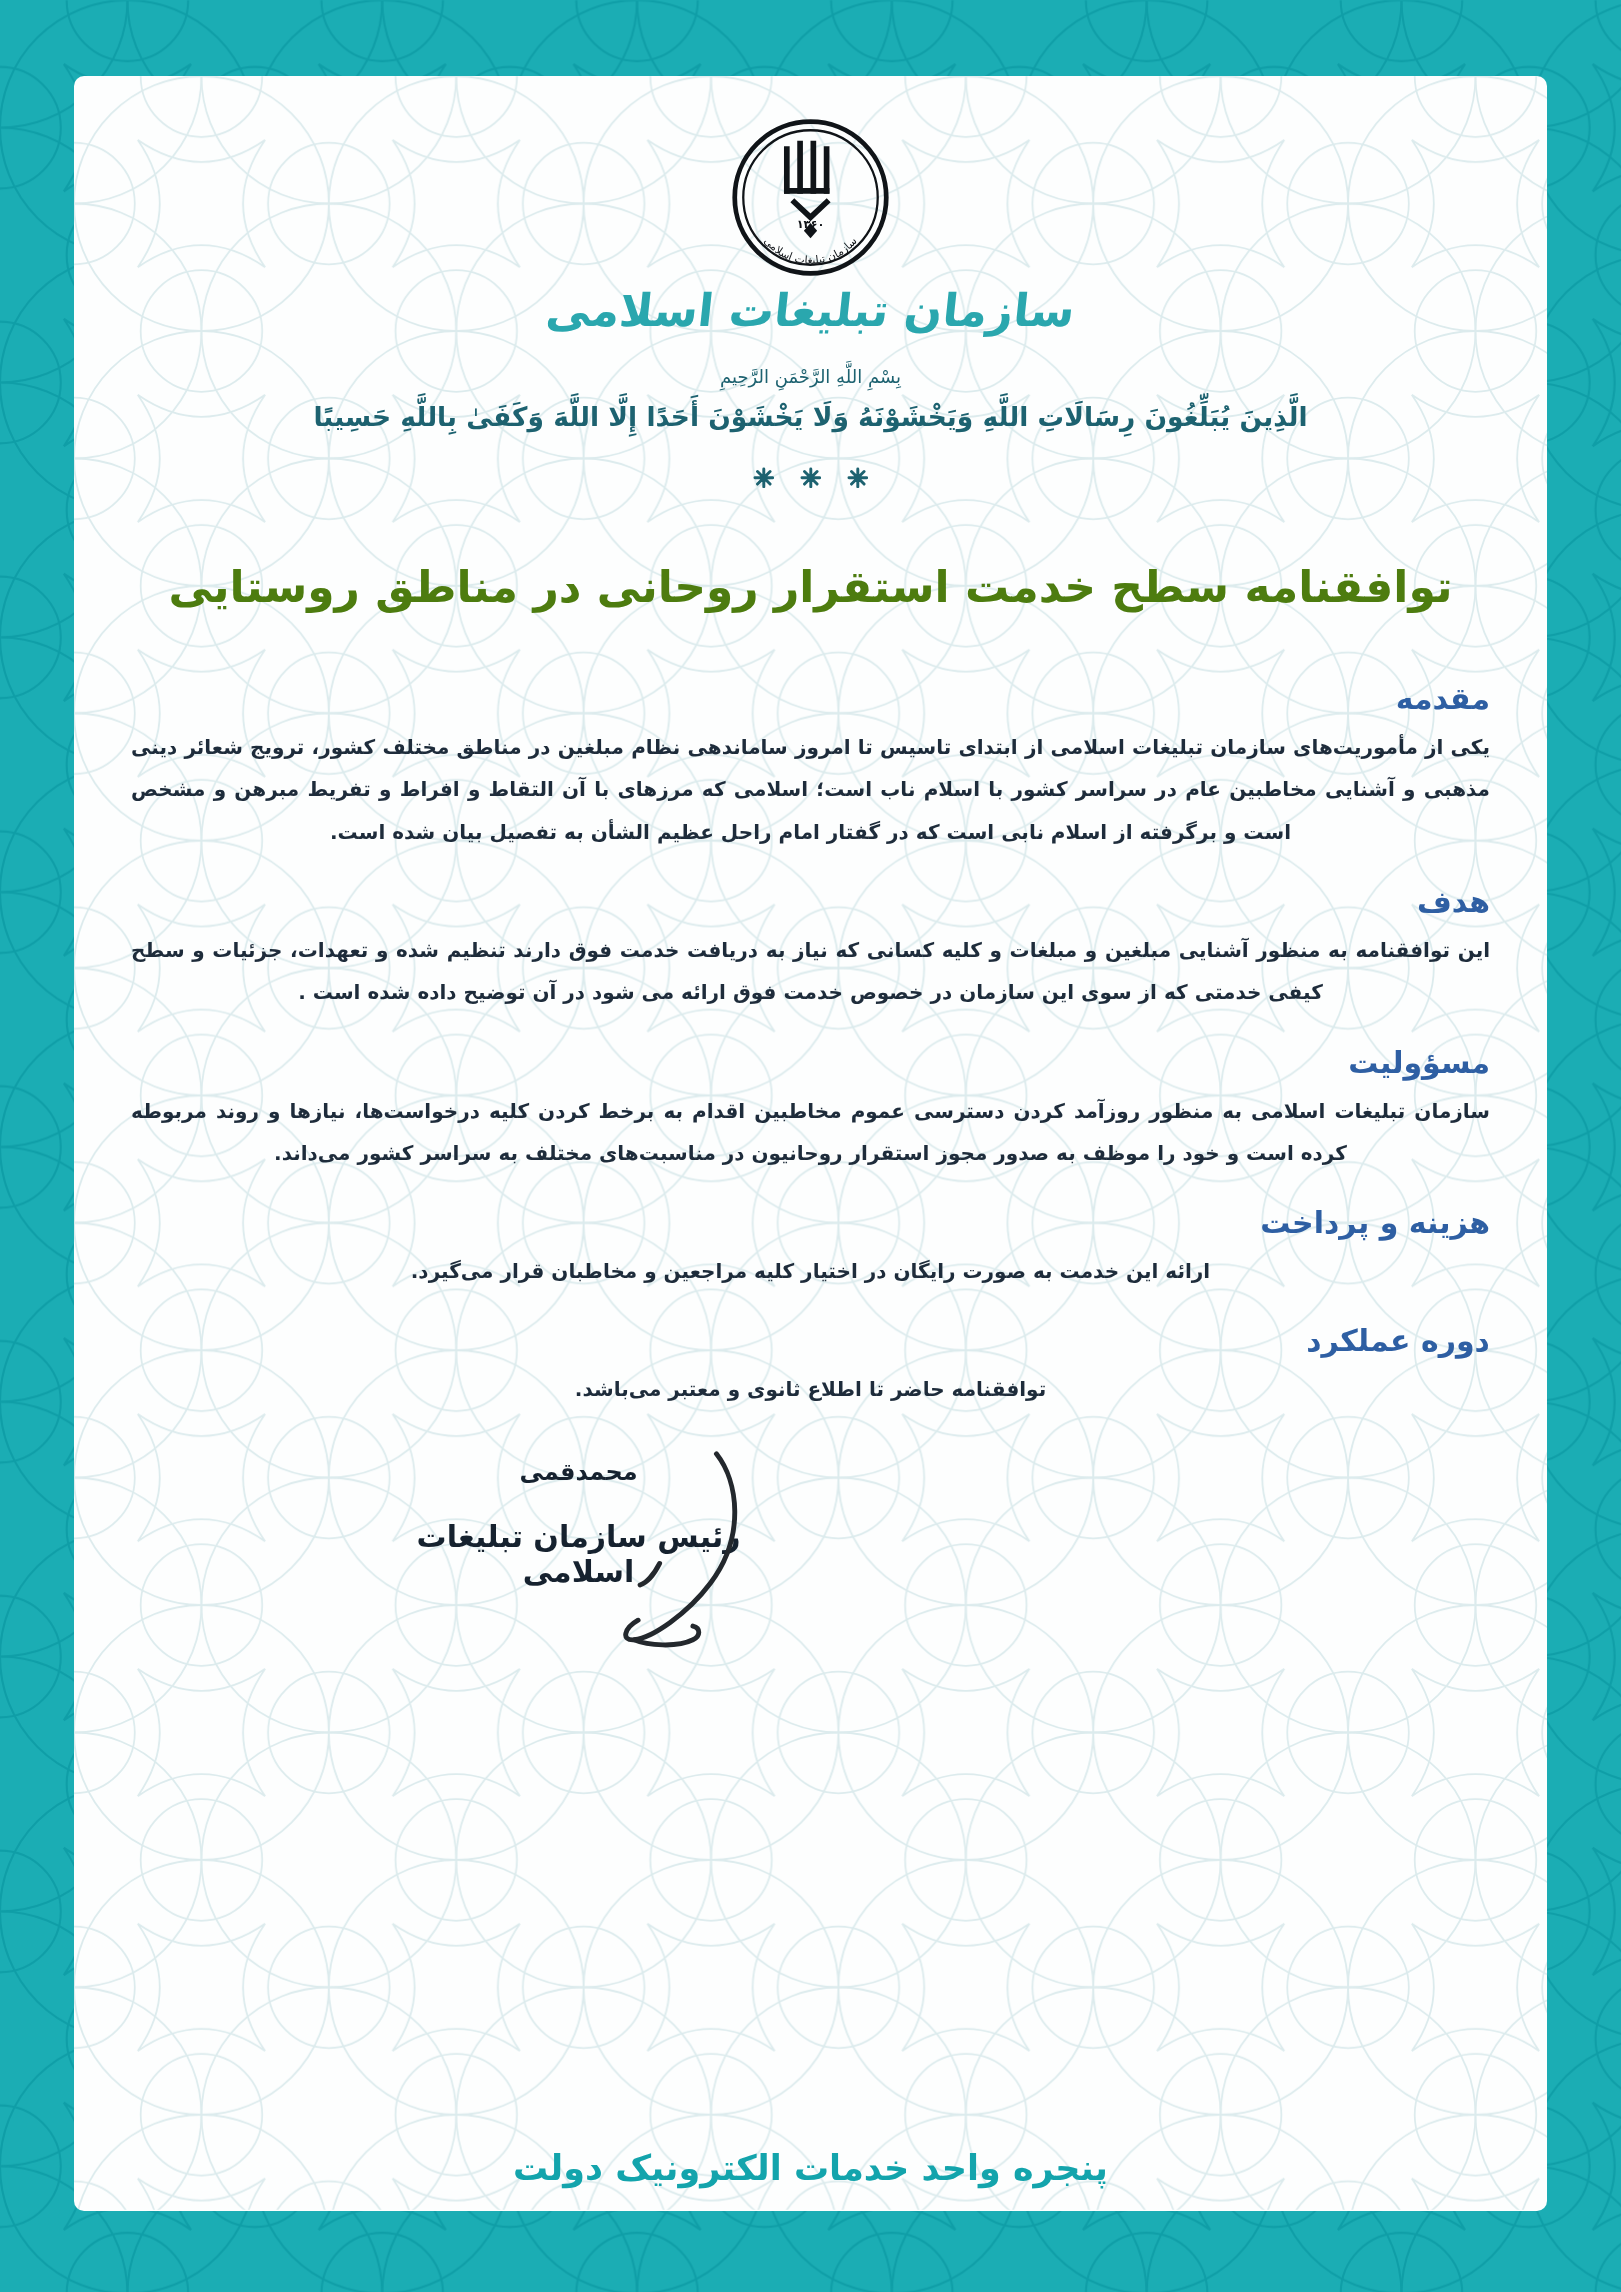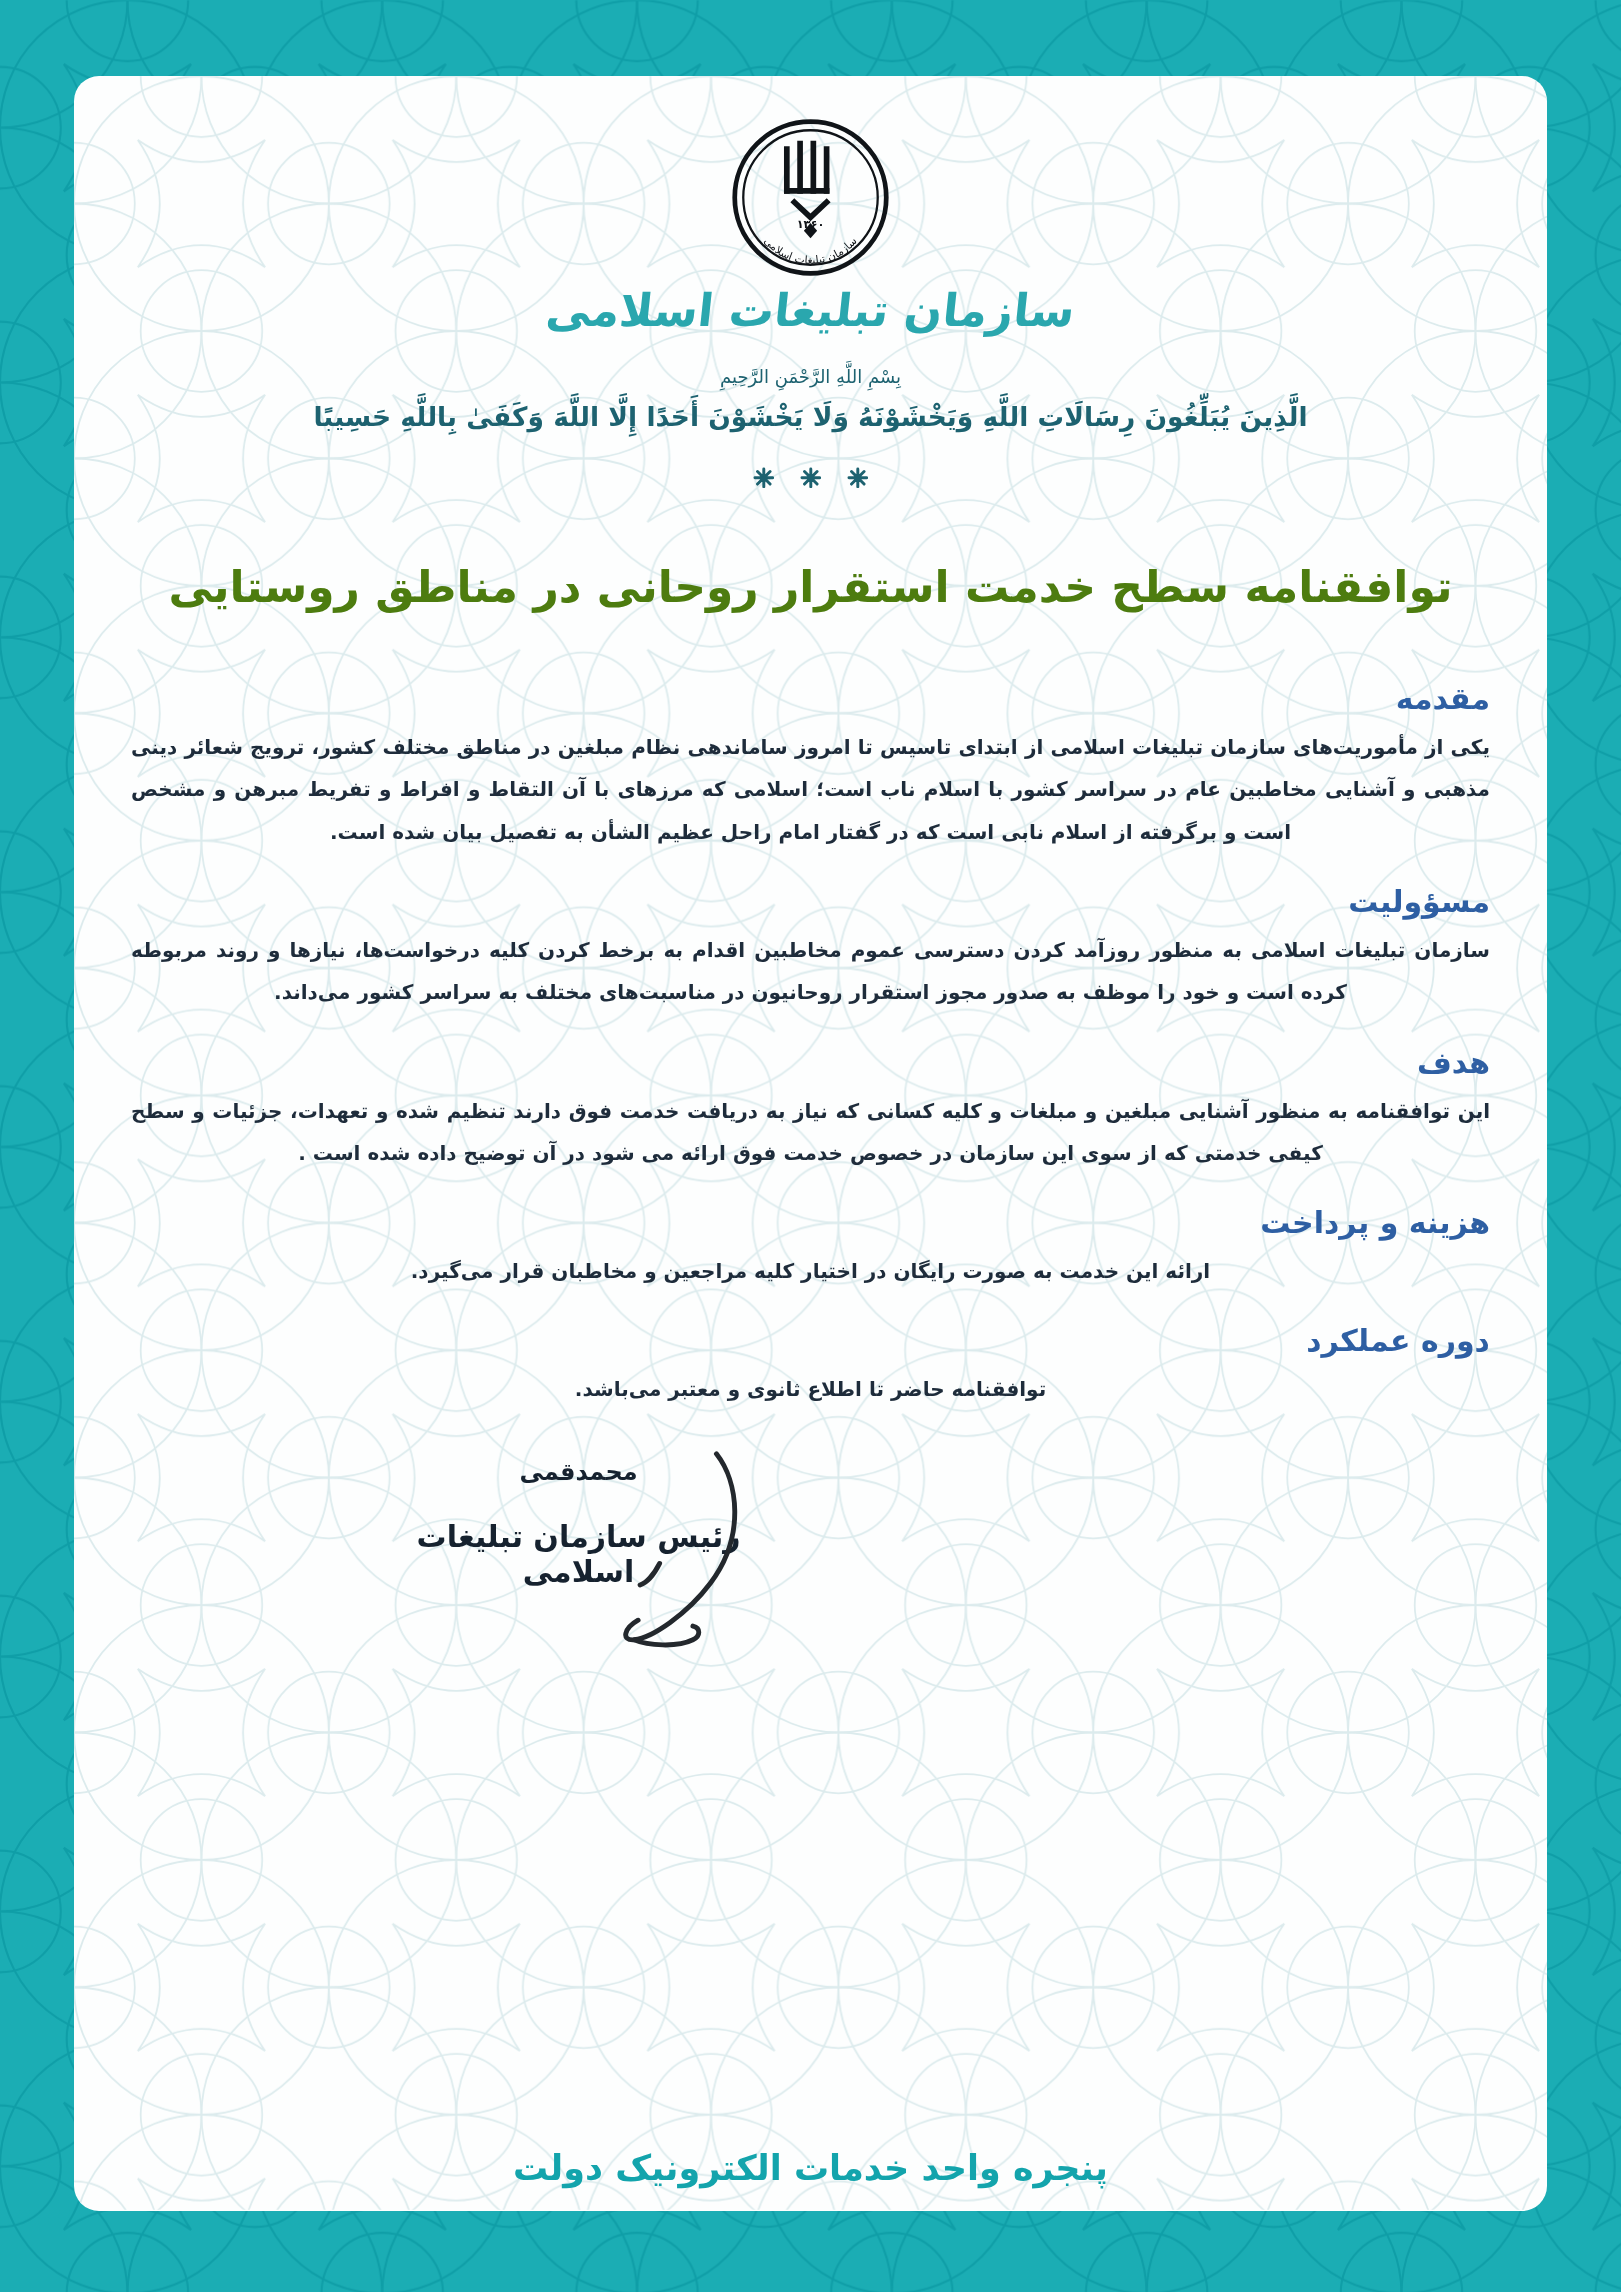--- a/index.html
+++ b/index.html
@@ -4,21 +4,21 @@
 <style>
   * { margin:0; padding:0; box-sizing:border-box; }
   body { background:#777; font-family:"DejaVu Sans", sans-serif; }
   .canvas {
     position:relative; width:1621px; height:2293px;
     background:#1badb4; overflow:hidden;
   }
   .pattern-layer { position:absolute; left:0; top:0; pointer-events:none; }
   .page {
     position:absolute; left:74px; top:76px; right:74px; bottom:82px;
-    background:#fdfefe; border-radius:25px; overflow:hidden;
+    background:#fdfefe; border-radius:10px; overflow:hidden;
   }
   .content { position:relative; width:100%; height:100%; direction:rtl; }
 
   .header { text-align:center; padding-top:41px; }
   .emblem { display:block; margin:0 auto; }
   .calligraphy {
     margin-top:5.9px; color:#2aa7ae; font-size:45px; font-weight:bold;
     transform:skewX(-6deg); letter-spacing:1px;
   }
   .bismillah { margin-top:29px; color:#1d6270; font-size:18px; font-weight:normal; }
@@ -153,27 +153,27 @@
       <div class="doc-title">توافقنامه سطح خدمت استقرار روحانی در مناطق روستایی</div>
 
       <div class="sections">
 
         <div class="section">
           <div class="section-heading">مقدمه</div>
           <div class="section-body">یکی از مأموریت‌های سازمان تبلیغات اسلامی از ابتدای تاسیس تا امروز ساماندهی نظام مبلغین در مناطق مختلف کشور، ترویج شعائر دینی مذهبی و آشنایی مخاطبین عام در سراسر کشور با اسلام ناب است؛ اسلامی که مرزهای با آن التقاط و افراط و تفریط مبرهن و مشخص است و برگرفته از اسلام نابی است که در گفتار امام راحل عظیم الشأن به تفصیل بیان شده است.</div>
         </div>
 
         <div class="section">
+          <div class="section-heading">هدف</div>
+          <div class="section-body">این توافقنامه به منظور آشنایی مبلغین و مبلغات و کلیه کسانی که نیاز به دریافت خدمت فوق دارند تنظیم شده و تعهدات، جزئیات و سطح کیفی خدمتی که از سوی این سازمان در خصوص خدمت فوق ارائه می شود در آن توضیح داده شده است .</div>
+        </div>
+
+        <div class="section">
           <div class="section-heading">مسؤولیت</div>
           <div class="section-body">سازمان تبلیغات اسلامی به منظور روزآمد کردن دسترسی عموم مخاطبین اقدام به برخط کردن کلیه درخواست‌ها، نیازها و روند مربوطه کرده است و خود را موظف به صدور مجوز استقرار روحانیون در مناسبت‌های مختلف به سراسر کشور می‌داند.</div>
-        </div>
-
-        <div class="section">
-          <div class="section-heading">هدف</div>
-          <div class="section-body">این توافقنامه به منظور آشنایی مبلغین و مبلغات و کلیه کسانی که نیاز به دریافت خدمت فوق دارند تنظیم شده و تعهدات، جزئیات و سطح کیفی خدمتی که از سوی این سازمان در خصوص خدمت فوق ارائه می شود در آن توضیح داده شده است .</div>
         </div>
 
         <div class="section">
           <div class="section-heading">هزینه و پرداخت</div>
           <div class="section-body">ارائه این خدمت به صورت رایگان در اختیار کلیه مراجعین و مخاطبان قرار می‌گیرد.</div>
         </div>
 
         <div class="section">
           <div class="section-heading">دوره عملکرد</div>
           <div class="section-body">توافقنامه حاضر تا اطلاع ثانوی و معتبر می‌باشد.</div>

